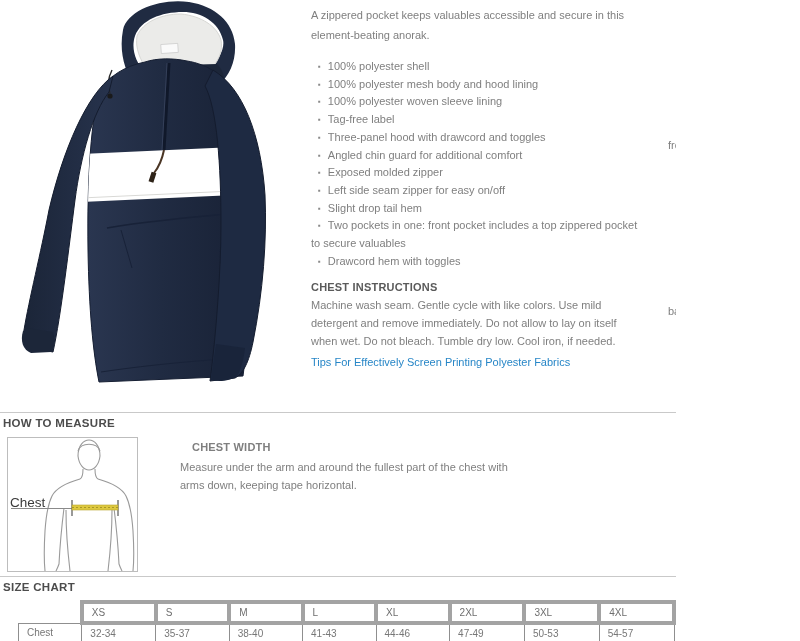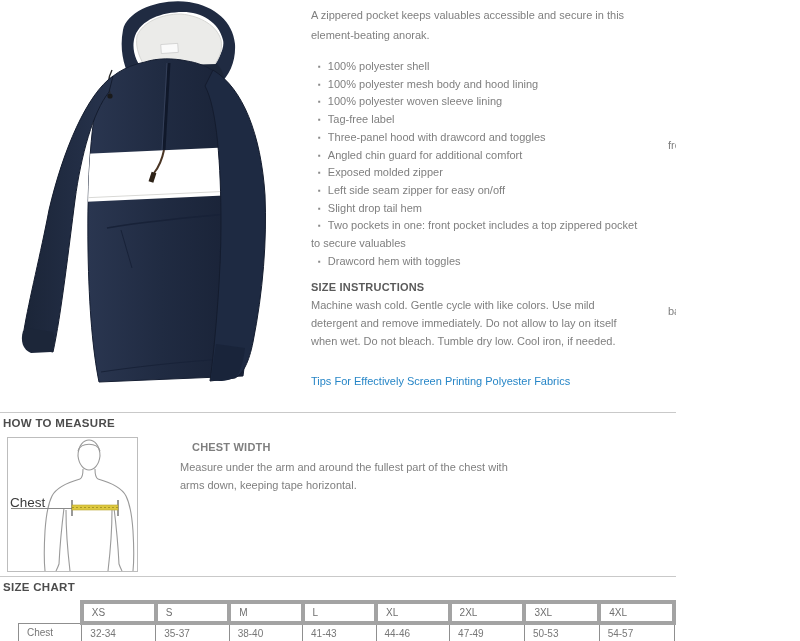--- a/index.html
+++ b/index.html
@@ -8,21 +8,21 @@
   #page { position:relative; width:676px; height:641px; background:#fff; overflow:hidden; }
 
   
   .desc { position:absolute; left:311px; top:5px; width:328px; font-size:11px; color:#7f7f7f; }
   .intro { line-height:20px; }
   .features { margin-top:13px; }
   .feature { line-height:17.7px; }
   .bm { display:inline-block; margin:0 7px 0 7px; font-size:8px; color:#8a8a8a; vertical-align:1px; }
   .care-h { margin-top:9px; line-height:17.7px; font-weight:bold; color:#5a5a5a; letter-spacing:.2px; }
   .care-t { line-height:17.7px; }
-  .tips { display:inline-block; margin-top:23px; line-height:17.7px; color:#2786c7; text-decoration:none; cursor:pointer;text-align:right; }
+  .tips { display:inline-block; margin-top:4px; line-height:17.7px; color:#2786c7; text-decoration:none; cursor:pointer;text-align:right; }
 
   
   .view-label { position:absolute; font-size:11px; color:#7f7f7f; }
 
   
   .divider { position:absolute; left:0; width:800px; border-top:1px solid #c9c9c9; }
   .sec-h { position:absolute; left:3px; font-size:11.5px; font-weight:bold; color:#4c4c4c; letter-spacing:.3px; }
 
   
   .measure-box { position:absolute; left:7px; top:437px; width:131px; height:135px; border:1px solid #bdbdbd; background:#fff; }
@@ -98,22 +98,22 @@
       <div class="feature"><span class="bm">▪</span><span>100% polyester woven sleeve lining</span></div>
       <div class="feature"><span class="bm">▪</span><span>Tag-free label</span></div>
       <div class="feature"><span class="bm">▪</span><span>Three-panel hood with drawcord and toggles</span></div>
       <div class="feature"><span class="bm">▪</span><span>Angled chin guard for additional comfort</span></div>
       <div class="feature"><span class="bm">▪</span><span>Exposed molded zipper</span></div>
       <div class="feature"><span class="bm">▪</span><span>Left side seam zipper for easy on/off</span></div>
       <div class="feature"><span class="bm">▪</span><span>Slight drop tail hem</span></div>
       <div class="feature"><span class="bm">▪</span><span>Two pockets in one: front pocket includes a top zippered pocket to secure valuables</span></div>
       <div class="feature"><span class="bm">▪</span><span>Drawcord hem with toggles</span></div>
     </div>
-    <div class="care-h">SIZE INSTRUCTIONS</div>
-    <div class="care-t">Machine wash cold. Gentle cycle with like colors. Use mild detergent and remove immediately. Do not allow to lay on itself when wet. Do not bleach. Tumble dry low. Cool iron, if needed.</div>
+    <div class="care-h">CHEST INSTRUCTIONS</div>
+    <div class="care-t">Machine wash seam. Gentle cycle with like colors. Use mild detergent and remove immediately. Do not allow to lay on itself when wet. Do not bleach. Tumble dry low. Cool iron, if needed.</div>
     <a class="tips">Tips For Effectively Screen Printing Polyester Fabrics</a>
   </div>
 
   <svg style="position:absolute;left:682px;top:4px;" width="92" height="134" viewBox="0 0 92 134">
     <g stroke="#8f8f8f" stroke-width="1" fill="#ffffff">
 
       <path d="M23,38 C13,44 8,58 6,76 C5,94 6,108 9,118 L22,115 C20,98 20,76 24,56 Z"></path>
       <path d="M69,38 C79,44 84,58 86,76 C87,94 86,108 83,118 L70,115 C72,98 72,76 68,56 Z"></path>
       <path d="M8,111 L21,109 M84,111 L71,109" fill="none"></path>
 

